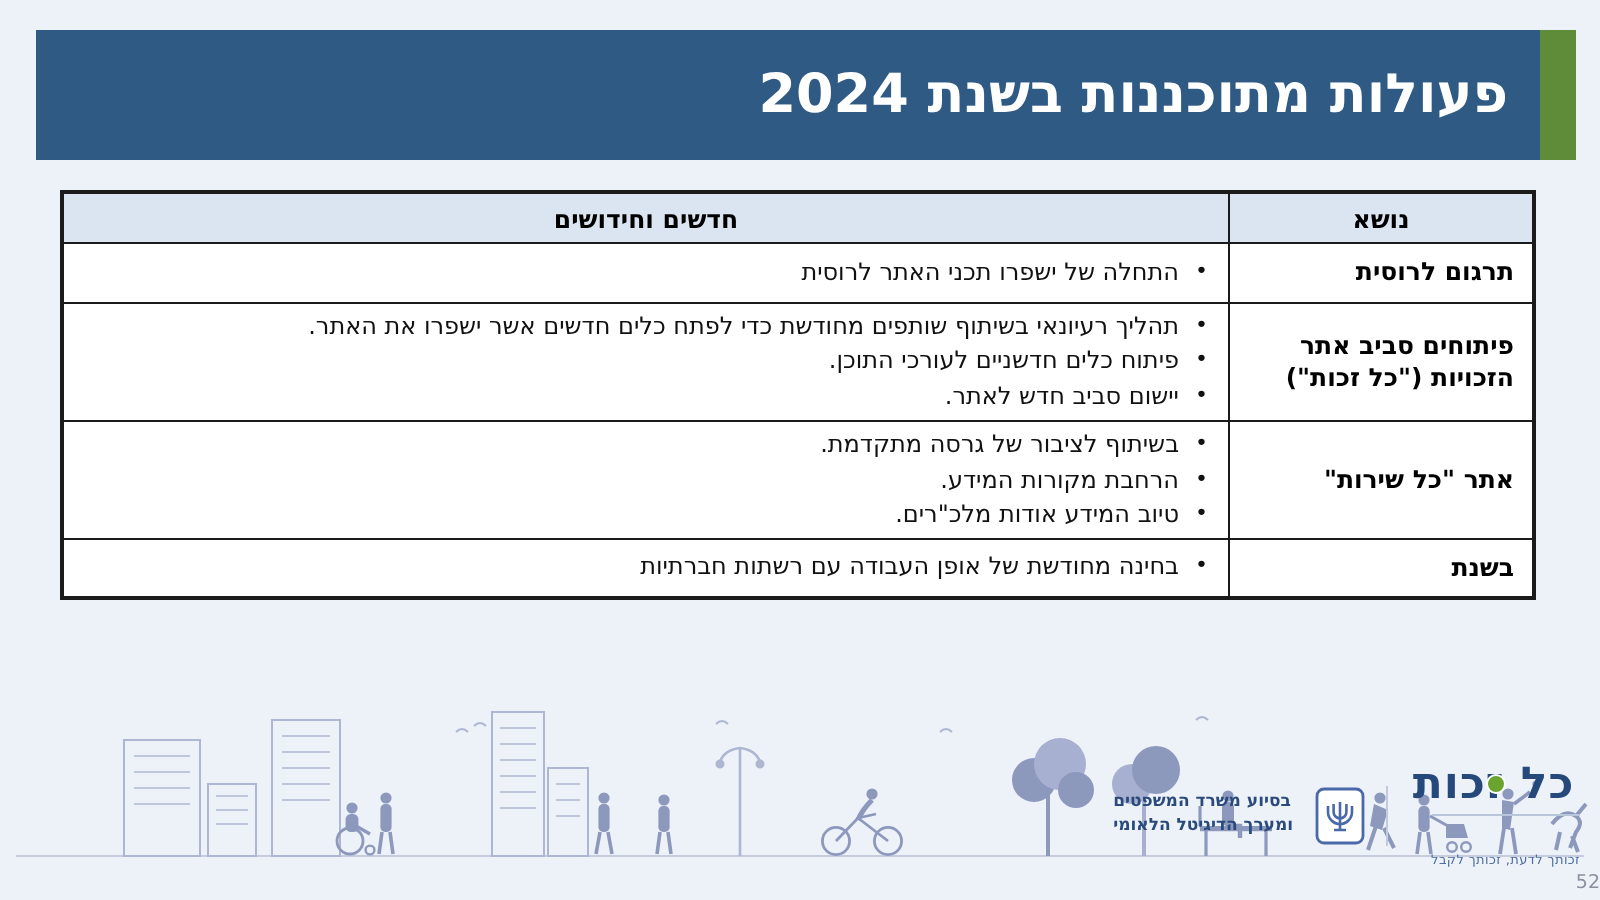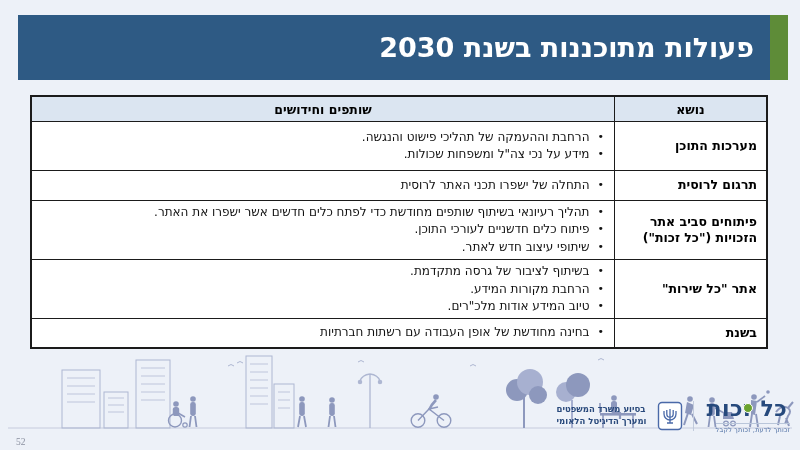--- a/index.html
+++ b/index.html
@@ -51,66 +51,51 @@
   .logo-title{
     font-size:22px;font-weight:800;color:#26497c;line-height:1;
     letter-spacing:0.5px;white-space:nowrap;
   }
   .logo-dot{
     position:absolute;left:46%;top:5px;width:8px;height:8px;border-radius:50%;
     background:#6ba32f;border:1px solid #ffffff;
   }
   .logo-tagline{
     font-size:6.5px;color:#4d6ea3;border-top:1px solid #b9c6da;
-    margin-top:3px;padding-top:2px;letter-spacing:0.2px;white-space:nowrap;margin-left:12px;
+    margin-top:3px;padding-top:18px;letter-spacing:0.2px;white-space:nowrap;margin-left:12px;
   }
   .v-divider{width:1px;height:30px;background:#c2cbdc;}
   .ministry{
     font-size:8.5px;font-weight:bold;color:#2a4a7c;line-height:1.4;
     text-align:left;white-space:nowrap;
   }
   
   .page-number{
-    position:absolute;bottom:3px;left:16px;right:0;text-align:left;
-    font-size:9.5px;color:#8b90a0;z-index:4;font-family:Liberation Serif, serif;
+    position:absolute;bottom:3px;left:0;right:0;text-align:right;
+    font-size:9.5px;color:#8b90a0;z-index:4;
   }
 </style>
 </head>
 <body>
 
 <div class="title-bar">
   <div class="title-accent"></div>
   <div class="title-blue">
-    <h1>פעולות מתוכננות בשנת 2030</h1>
+    <h1>פעולות מתוכננות בשנת 2024</h1>
   </div>
 </div>
 
 <table class="actions">
   <thead>
     <tr>
       <th class="topic-col">נושא</th>
-      <th>שותפים וחידושים</th>
+      <th>חדשים וחידושים</th>
     </tr>
   </thead>
   <tbody>
-    <tr style="height:49px">
-      <td class="topic">מערכות התוכן</td>
-      <td class="content">
-        <ul>
-          <li>
-              <span class="blt">•</span>
-              <span>הרחבת וההעמקה של תהליכי פישוט והנגשה.</span>
-            </li>
-          <li>
-              <span class="blt">•</span>
-              <span>מידע על נכי צה"ל ומשפחות שכולות.</span>
-            </li>
-        </ul>
-      </td>
-    </tr>
     <tr style="height:30px">
       <td class="topic">תרגום לרוסית</td>
       <td class="content">
         <ul>
           <li>
               <span class="blt">•</span>
               <span>התחלה של ישפרו תכני האתר לרוסית</span>
             </li>
         </ul>
       </td>
@@ -122,21 +107,21 @@
           <li>
               <span class="blt">•</span>
               <span>תהליך רעיונאי בשיתוף שותפים מחודשת כדי לפתח כלים חדשים אשר ישפרו את האתר.</span>
             </li>
           <li>
               <span class="blt">•</span>
               <span>פיתוח כלים חדשניים לעורכי התוכן.</span>
             </li>
           <li>
               <span class="blt">•</span>
-              <span>שיתופי עיצוב חדש לאתר.</span>
+              <span>יישום סביב חדש לאתר.</span>
             </li>
         </ul>
       </td>
     </tr>
     <tr style="height:59px">
       <td class="topic">אתר "כל שירות"</td>
       <td class="content">
         <ul>
           <li>
               <span class="blt">•</span>

